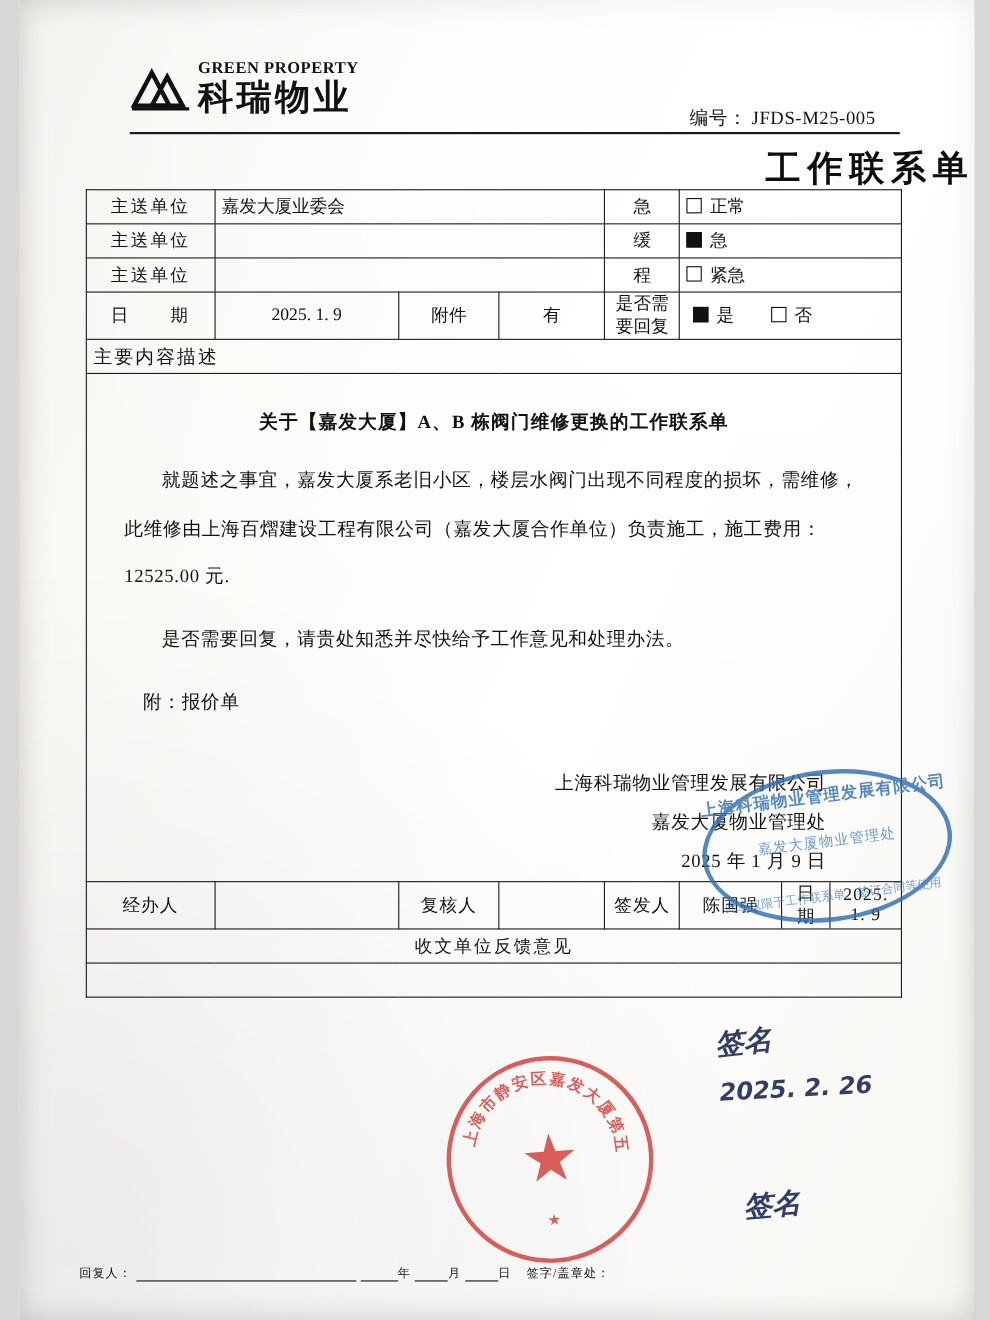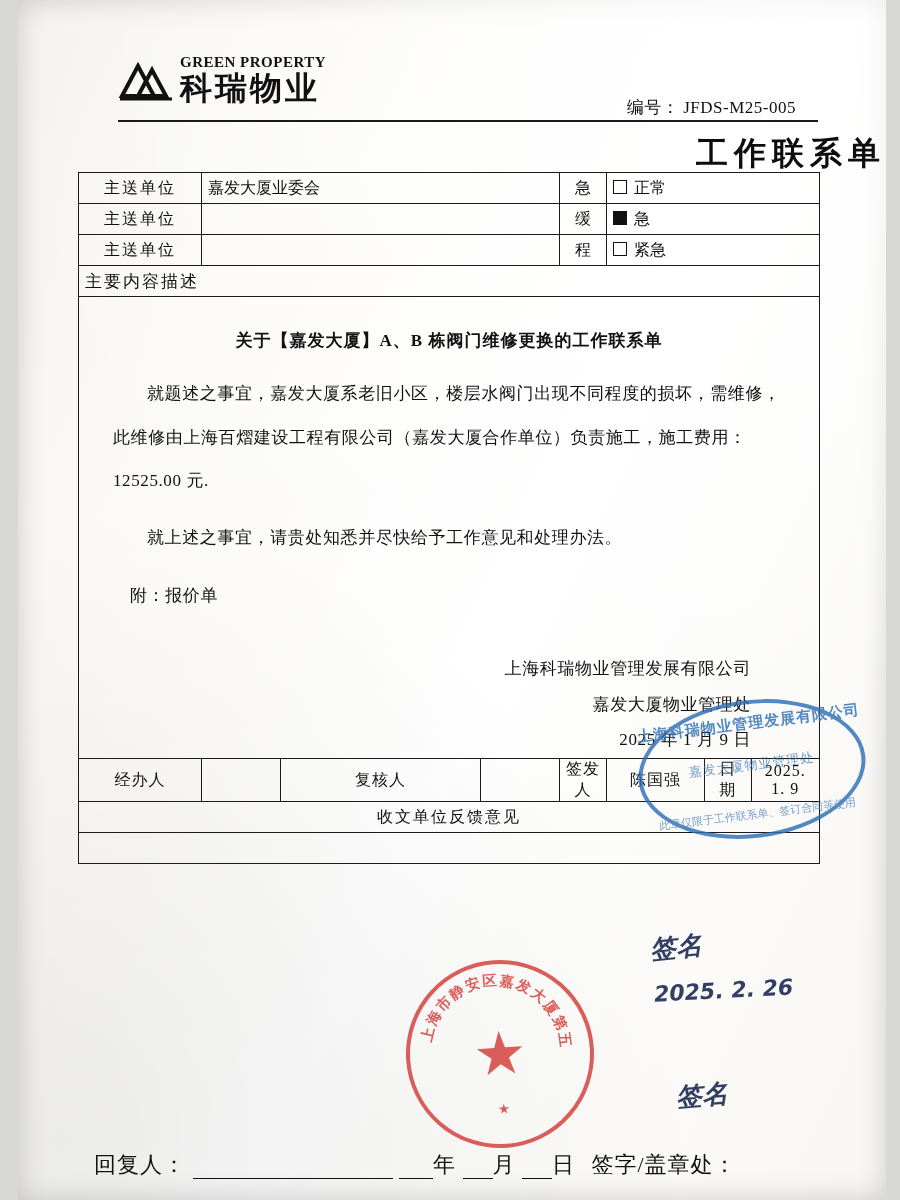--- a/index.html
+++ b/index.html
@@ -58,21 +58,21 @@
   .bodyinner .h{ text-align:center;font-weight:bold;letter-spacing:1px;margin-bottom:10px;}
   .indent{text-indent:2em;}
   .sign-block{margin-top:34px;text-align:right;padding-right:34px;line-height:2.1;font-size:17px;}
   
   .sigrow td{height:34px;text-align:center;letter-spacing:1px;}
   .sigrow td.blank{width:66px;}
   .fb-title{text-align:center;height:30px;letter-spacing:2px;}
   .fb-body{height:300px;}
   
   .footline{
-    position:absolute;left:76px;top:1150px;width:786px;font-size:22px;color:#111;letter-spacing:1px;
+    position:absolute;left:54px;top:1150px;width:786px;font-size:11px;color:#111;letter-spacing:1px;
   }
   .ul{display:inline-block;border-bottom:1px solid #111;}
   
   .blue-stamp{
     position:absolute;left:620px;top:700px;width:220px;height:130px;
     border:4px solid #2f6fb5;border-radius:50%;
     transform:rotate(-7deg);
     opacity:.82;pointer-events:none;
   }
   .blue-stamp .bt{
@@ -160,28 +160,40 @@
     </tr>
     <tr>
       <td class="lbl">主送单位</td>
       <td class="val" colspan="3"></td>
       <td class="urg-col">程</td>
       <td class="urg-val">
         <span class="chk"></span><span>紧急</span>
       </td>
     </tr>
     <tr>
+      <td class="lbl">日　　期</td>
+      <td class="ctr" style="width:170px">2025. 1. 9</td>
+      <td class="ctr" style="width:86px">附件</td>
+      <td class="ctr" style="width:92px">有</td>
+      <td class="ctr" colspan="1" style="width:60px">是否需要回复</td>
+      <td style="padding-left:12px;">
+        <span class="chk filled"></span><span>是</span>
+        <span style="display:inline-block;width:26px"></span>
+        <span class="chk"></span><span>否</span>
+      </td>
+    </tr>
+    <tr>
       <td class="sec-title" colspan="6">主要内容描述</td>
     </tr>
     <tr>
       <td class="bodycell" colspan="6">
         <div class="bodyinner">
           <div class="h">关于【嘉发大厦】A、B 栋阀门维修更换的工作联系单</div>
           <div class="indent">就题述之事宜，嘉发大厦系老旧小区，楼层水阀门出现不同程度的损坏，需维修，此维修由上海百熠建设工程有限公司（嘉发大厦合作单位）负责施工，施工费用：12525.00 元.</div>
-          <div class="indent" style="margin-top:14px">就上述之事宜，请贵处知悉并尽快给予工作意见和处理办法。</div>
+          <div class="indent" style="margin-top:14px">是否需要回复，请贵处知悉并尽快给予工作意见和处理办法。</div>
           <div style="margin-top:14px;text-indent:1em">附：报价单</div>
           <div class="sign-block">
             <div>上海科瑞物业管理发展有限公司</div>
             <div>嘉发大厦物业管理处</div>
             <div>2025 年 1 月 9 日</div>
           </div>
         </div>
       </td>
     </tr>
     <tr class="sigrow">

